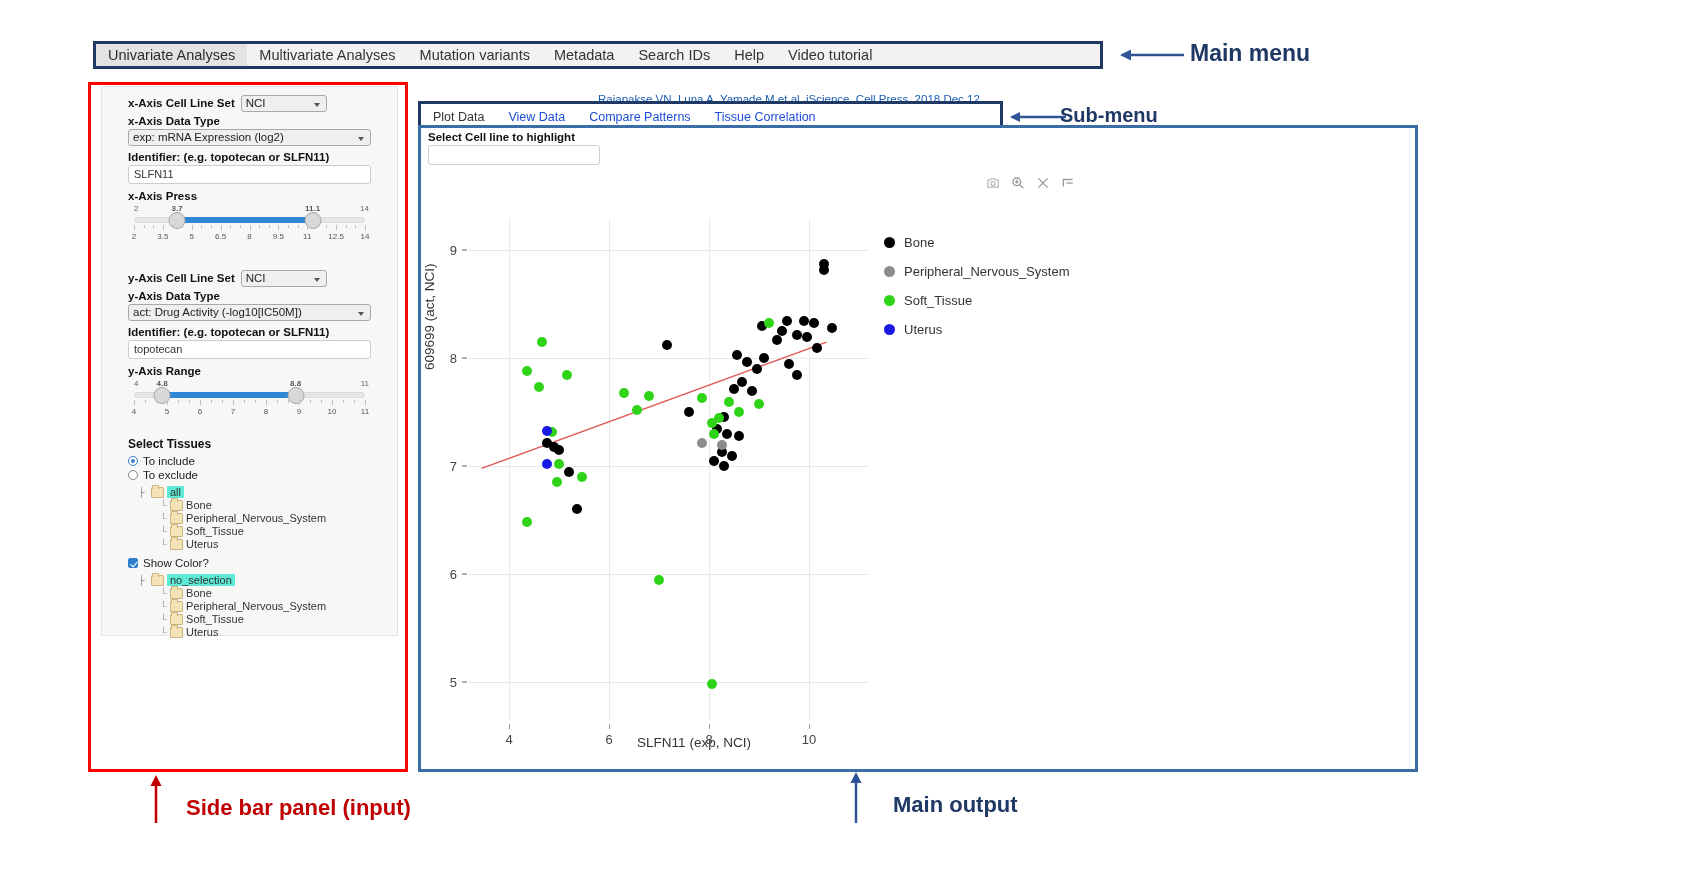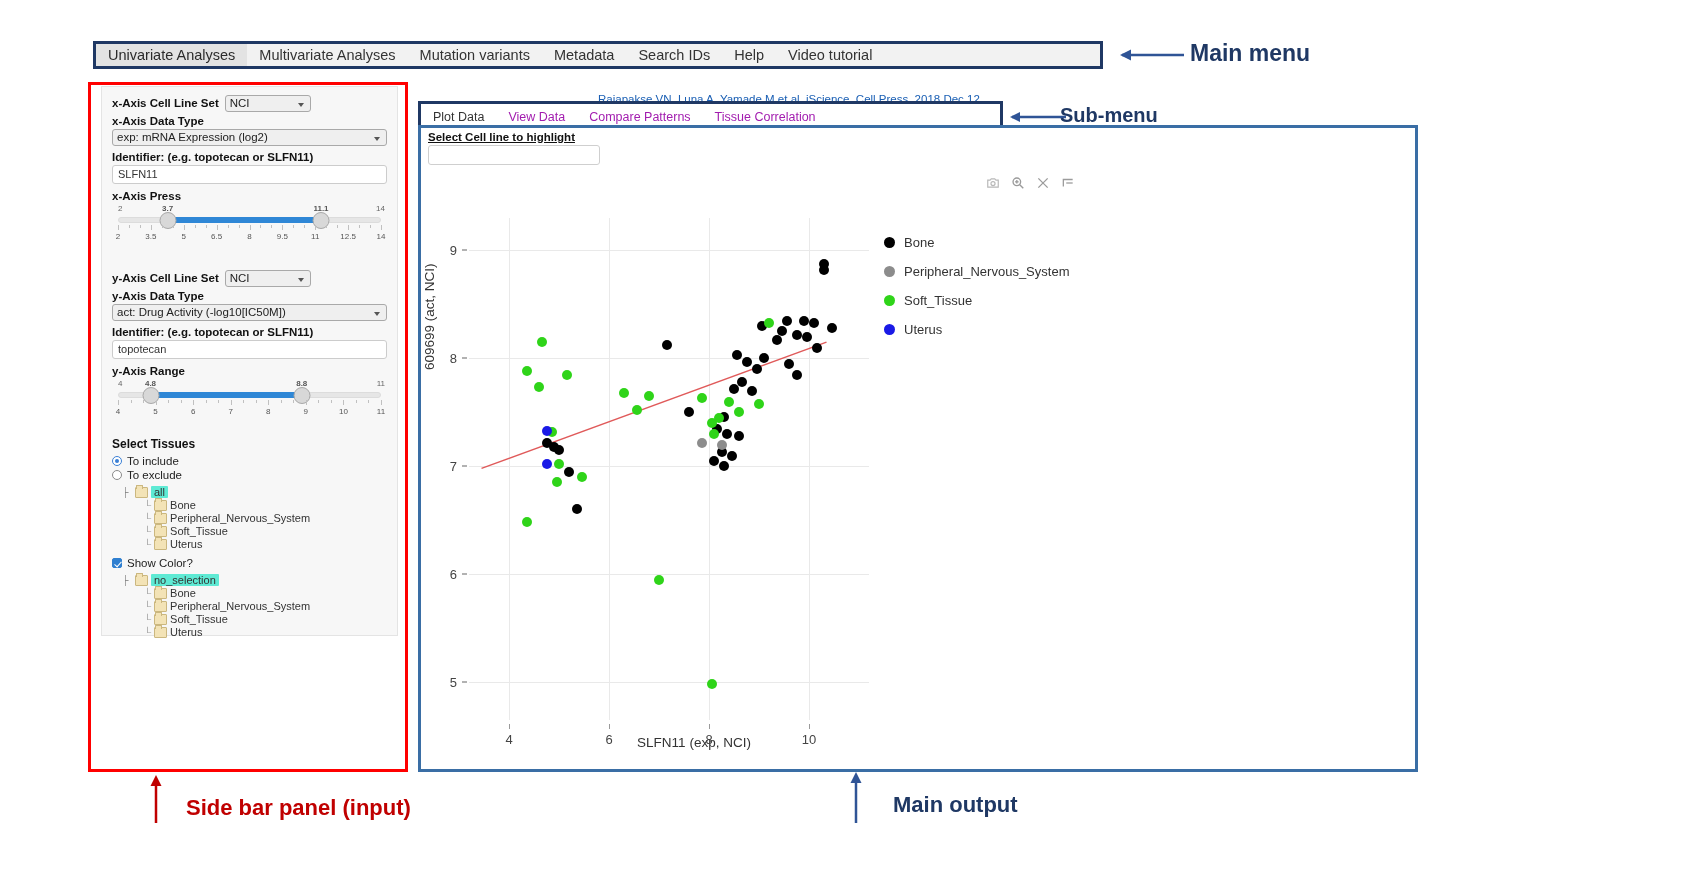--- a/index.html
+++ b/index.html
@@ -53,21 +53,21 @@
     width: 320px; height: 690px;
     border: 3px solid #ff0000;
     box-sizing: border-box;
   }
   .sidebar-panel {
     position: absolute; left: 101px; top: 86px;
     width: 297px; height: 550px;
     background: #f7f7f7;
     border: 1px solid #e4e4e4;
     box-sizing: border-box;
-    padding: 8px 10px;
+    padding: 8px 26px;
   }
   .lbl {
     font-size: 11.5px; font-weight: bold; color: #111;
     margin: 0 0 2px 0; display: block;
   }
   .inline-row { display: flex; align-items: center; gap: 6px; margin-bottom: 3px; }
   .select-box {
     border: 1px solid #a9a9a9; background: #efefef;
     font-size: 11.5px; color: #222;
     height: 17px; line-height: 15px;
@@ -169,34 +169,34 @@
   
   .submenu-wrap {
     position: absolute; left: 418px; top: 101px;
     width: 585px; height: 31px;
     border: 3px solid #1f3864; box-sizing: border-box;
     background: #ffffff;
   }
   .submenu { display: flex; align-items: stretch; height: 100%; }
   .tab-item {
     display: flex; align-items: center; padding: 0 12px;
-    font-size: 12.5px; color: #a21caf; white-space: nowrap;
+    font-size: 12.5px; color: #1d4ed8; white-space: nowrap;
   }
   .tab-item.active { color: #333; background: #fff; }
 
   .output-outline {
     position: absolute; left: 418px; top: 125px;
     width: 1000px; height: 647px;
     border: 3px solid #3a6ea5; box-sizing: border-box;
     background: #ffffff;
   }
 
   .cellline-label {
     position: absolute; left: 428px; top: 131px;
-    font-size: 11.5px; font-weight: bold; color: #111; text-decoration: underline;
+    font-size: 11.5px; font-weight: bold; color: #111;
   }
   .cellline-input {
     position: absolute; left: 428px; top: 145px;
     width: 172px; height: 20px; box-sizing: border-box;
     border: 1px solid #cfcfcf; background: #fff; border-radius: 3px;
   }
 
   
   .plot-area { position: absolute; left: 424px; top: 170px; width: 988px; height: 598px; }
   .plot-title {

